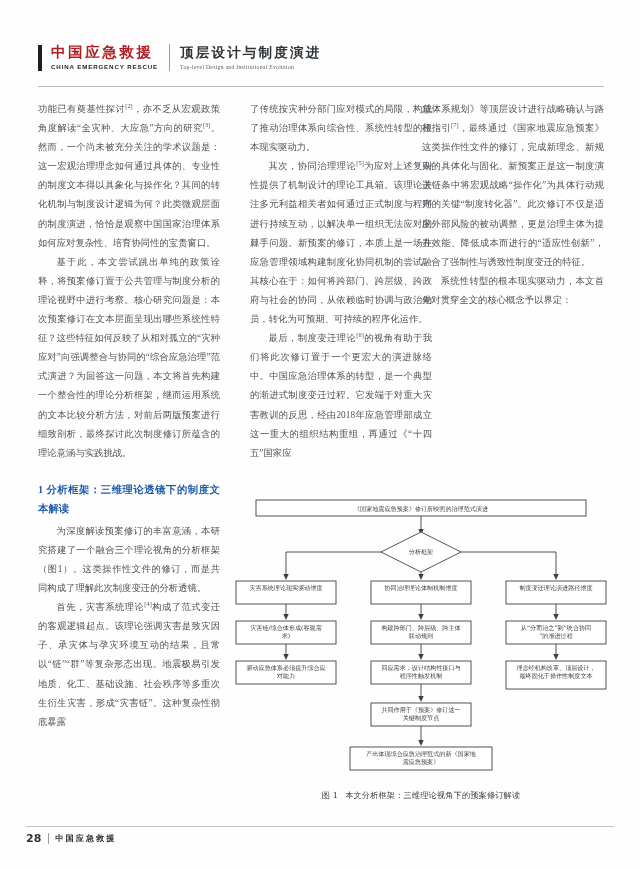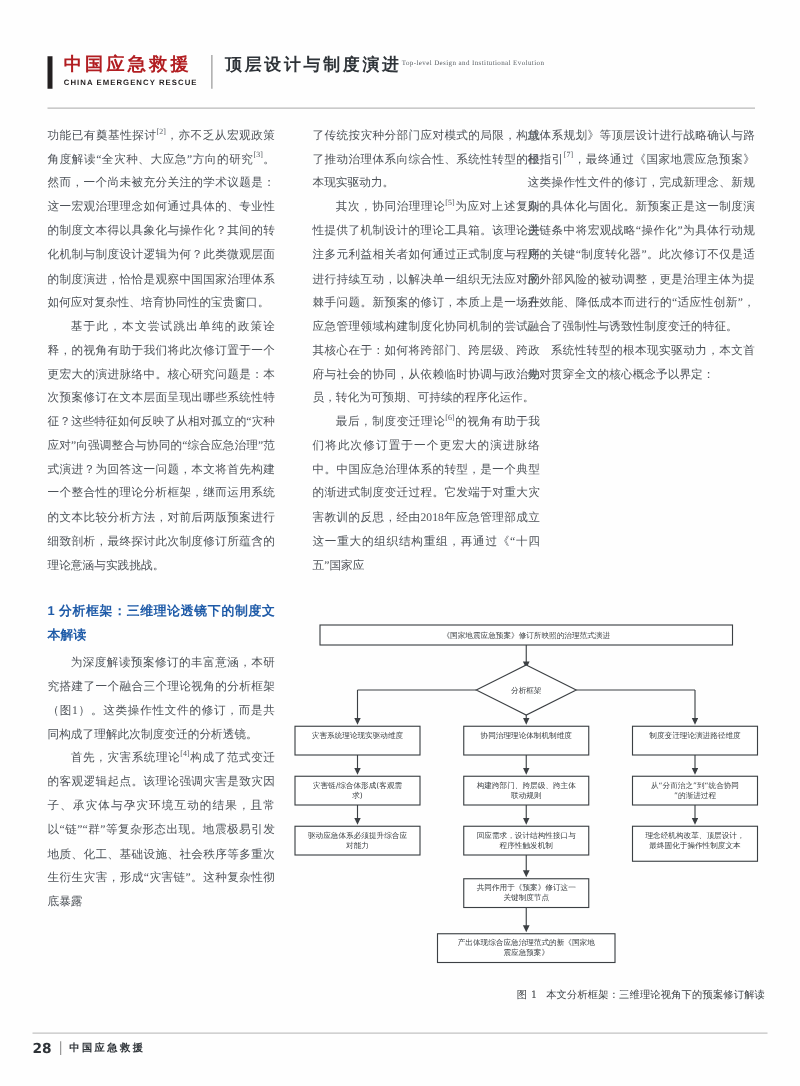--- a/index.html
+++ b/index.html
@@ -50,21 +50,21 @@
     line-height: 9px;
     margin-top: 2px;
     white-space: nowrap;
   }
   .brand-div {
     width: 1px;
     height: 27px;
     background: #9a9a9a;
     margin: 0 10px 0 11px;
   }
-  .sect-block { display: flex; }
+  .sect-block { display: flex; flex-direction: column; }
   .sect-cn {
     font-family: "DejaVu Serif", serif;
     font-size: 13.5px;
     font-weight: bold;
     color: #2e3338;
     letter-spacing: 2.2px;
     line-height: 16px;
     white-space: nowrap;
   }
   .sect-en {
@@ -96,21 +96,21 @@
     letter-spacing: 0.05px;
   }
   #col1 { left: 38px; }
   #col2 { left: 230px; margin-left: 20px; }
   #col3 { left: 422px; }
   .col p { text-indent: 2em; margin: 0; }
   .col p.noind { text-indent: 0; }
   sup { font-size: 6.3px; vertical-align: super; line-height: 0; }
 
   h2.sec-title {
-    font-family: Liberation Sans, sans-serif;
+    font-family: Liberation Serif, serif;
     font-size: 10.3px;
     font-weight: bold;
     color: #1f5ba8;
     line-height: 19.5px;
     margin: 17px 0 3px 0;
     text-indent: 0;
     letter-spacing: 0.1px;
   }
 
   
@@ -126,21 +126,21 @@
     fill: #3c4044;
     text-anchor: middle;
   }
   .figcap {
     position: absolute;
     left: 230px; top: 790px;
     width: 382px;
     font-family: "DejaVu Serif", serif;
     font-size: 8.2px;
     color: #3c4044;
-    text-align: right;
+    text-align: center;
     letter-spacing: 0.15px;
   }
   .figcap .capnum { margin-right: 7px; }
 
   
   #footer-rule {
     position: absolute;
     left: 26px; top: 826px;
     width: 588px; height: 1px;
     background: #c2c2c2;
@@ -169,21 +169,21 @@
     <div class="brand-div"></div>
     <div class="sect-block">
       <div class="sect-cn">顶层设计与制度演进</div>
       <div class="sect-en">Top-level Design and Institutional Evolution</div>
     </div>
   </div>
   <div id="header-rule"></div>
 
   <div class="col" id="col1">
     <p class="noind">功能已有奠基性探讨<sup>[2]</sup>，亦不乏从宏观政策角度解读“全灾种、大应急”方向的研究<sup>[3]</sup>。然而，一个尚未被充分关注的学术议题是：这一宏观治理理念如何通过具体的、专业性的制度文本得以具象化与操作化？其间的转化机制与制度设计逻辑为何？此类微观层面的制度演进，恰恰是观察中国国家治理体系如何应对复杂性、培育协同性的宝贵窗口。</p>
-    <p>基于此，本文尝试跳出单纯的政策诠释，的视角有助于我们将此次修订置于一个更宏大的演进脉络中。核心研究问题是：本次预案修订在文本层面呈现出哪些系统性特征？这些特征如何反映了从相对孤立的“灾种应对”向强调整合与协同的“综合应急治理”范式演进？为回答这一问题，本文将首先构建一个整合性的理论分析框架，继而运用系统的文本比较分析方法，对前后两版预案进行细致剖析，最终探讨此次制度修订所蕴含的理论意涵与实践挑战。</p>
+    <p>基于此，本文尝试跳出单纯的政策诠释，将预案修订置于公共管理与制度分析的理论视野中进行考察。核心研究问题是：本次预案修订在文本层面呈现出哪些系统性特征？这些特征如何反映了从相对孤立的“灾种应对”向强调整合与协同的“综合应急治理”范式演进？为回答这一问题，本文将首先构建一个整合性的理论分析框架，继而运用系统的文本比较分析方法，对前后两版预案进行细致剖析，最终探讨此次制度修订所蕴含的理论意涵与实践挑战。</p>
     <h2 class="sec-title">1 分析框架：三维理论透镜下的制度文本解读</h2>
     <p>为深度解读预案修订的丰富意涵，本研究搭建了一个融合三个理论视角的分析框架（图1）。这类操作性文件的修订，而是共同构成了理解此次制度变迁的分析透镜。</p>
     <p>首先，灾害系统理论<sup>[4]</sup>构成了范式变迁的客观逻辑起点。该理论强调灾害是致灾因子、承灾体与孕灾环境互动的结果，且常以“链”“群”等复杂形态出现。地震极易引发地质、化工、基础设施、社会秩序等多重次生衍生灾害，形成“灾害链”。这种复杂性彻底暴露</p>
   </div>
 
   <div class="col" id="col2">
     <p class="noind">了传统按灾种分部门应对模式的局限，构成了推动治理体系向综合性、系统性转型的根本现实驱动力。</p>
     <p>其次，协同治理理论<sup>[5]</sup>为应对上述复杂性提供了机制设计的理论工具箱。该理论关注多元利益相关者如何通过正式制度与程序进行持续互动，以解决单一组织无法应对的棘手问题。新预案的修订，本质上是一场在应急管理领域构建制度化协同机制的尝试。其核心在于：如何将跨部门、跨层级、跨政府与社会的协同，从依赖临时协调与政治动员，转化为可预期、可持续的程序化运作。</p>
     <p>最后，制度变迁理论<sup>[6]</sup>的视角有助于我们将此次修订置于一个更宏大的演进脉络中。中国应急治理体系的转型，是一个典型的渐进式制度变迁过程。它发端于对重大灾害教训的反思，经由2018年应急管理部成立这一重大的组织结构重组，再通过《“十四五”国家应</p>
   </div>

